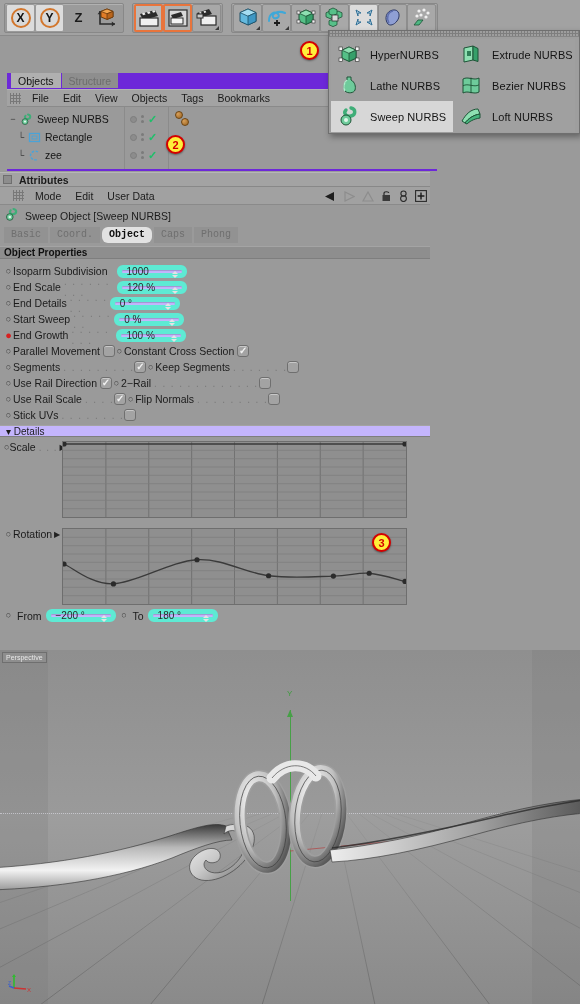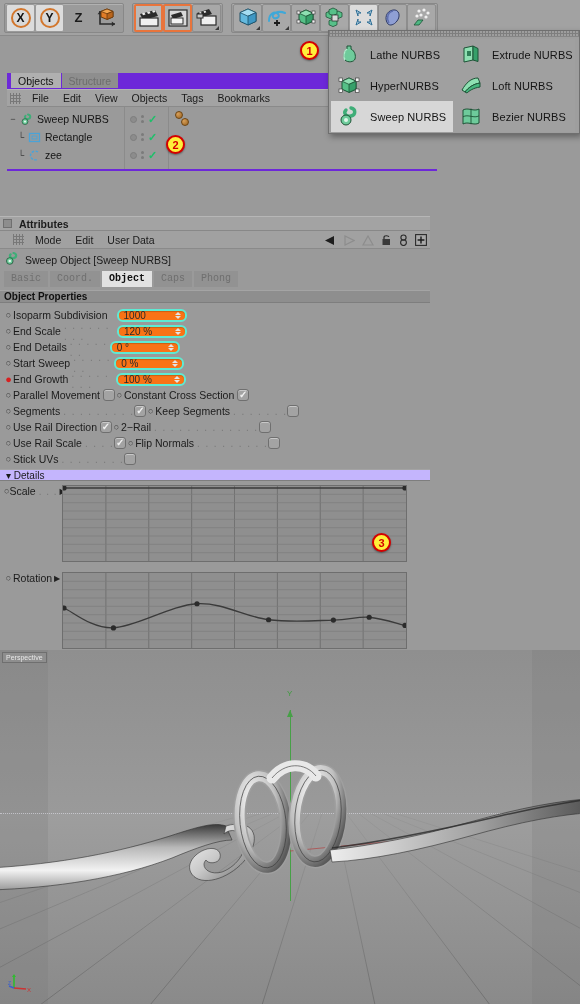--- a/index.html
+++ b/index.html
@@ -117,49 +117,48 @@
 
   
   .attr {
     position:absolute; left:0; top:172px; width:430px; height:477px;
     background:#9a9a9a;
   }
   .attr-title {
     display:flex; align-items:center; height:15px;
     background:#a3a3a3; border-top:1px solid #b6b6b6; border-bottom:1px solid #888;
     padding-left:3px;
-    margin-top:44px;
   }
   .sq { width:9px;height:9px;background:#8d8d8d;border:1px solid #6f6f6f; margin-right:7px;}
   .attr-title b { font-size:10.5px; }
   .attr-menu {
     display:flex; align-items:center; height:18px; background:#a1a1a1;
     border-bottom:1px solid #8a8a8a; padding-left:12px; position:relative;
   }
   .attr-menu span.mi { font-size:10.5px; padding:0 7px; }
   .attr-icons { position:absolute; right:3px; top:1px; display:flex; align-items:center; gap:7px; height:16px;}
   .obj-head { display:flex; align-items:center; height:21px; padding-left:4px; }
   .obj-head .ttl { font-size:10.5px; padding-left:6px; }
   .tabs { display:flex; height:16px; padding-left:4px; gap:2px; margin-top:1px;}
   .tab { font-size:10px; padding:1px 7px 0 7px; line-height:14px; color:#6f6f6f; background:#929292;font-family:Liberation Mono, monospace;}
-  .tab.on { background:#e2e2e2; color:#101010; font-weight:bold;}
+  .tab.on { background:#e2e2e2; color:#101010; font-weight:bold;border-radius:6px;}
   .secbar {
     height:13px; background:#8e8e8e; border-top:1px solid #a4a4a4; border-bottom:1px solid #7e7e7e;
     font-size:10px; font-weight:bold; color:#101010; padding-left:4px; line-height:12px; margin-top:3px;
   }
 
   
   .props { padding:4px 0 0 4px; }
   .prow { display:flex; align-items:center; height:16px; }
   .bullet { width:9px; text-align:center; font-size:9px; color:#3e3e3e; line-height:1;}
   .bullet.red { color:#d82020; font-size:11px; }
   .plabel { font-size:10.5px; white-space:nowrap; }
   .dots { flex:0 0 auto; color:#7a7a7a; font-size:10px; letter-spacing:1.4px; padding-left:3px; overflow:hidden;}
   .numfield {
-    width:70px; height:13px; background:#f97316; border:2px solid #5eead4;
+    width:70px; height:13px; background:#c4b5fd; border:5px solid #5eead4;
     border-radius:6px; display:flex; align-items:center; position:relative;
     box-shadow: inset 0 1px 1px rgba(0,0,0,.18);
   }
   .numfield span { font-size:10px; padding-left:5px; color:#2a2a2a;}
   .spin { position:absolute; right:4px; top:1px; display:flex; flex-direction:column; gap:1px; line-height:0;}
   .spin i { display:block; width:0;height:0; border-left:3px solid transparent;border-right:3px solid transparent;}
   .spin i.up { border-bottom:3px solid #e4e4e4;}
   .spin i.dn { border-top:3px solid #e4e4e4;}
   .cbox {
     width:12px;height:12px;border-radius:3px;background:#a3a3a3;
@@ -354,45 +353,45 @@
         </svg>
       </div>
     </div>
   </div>
 
   <div class="palette">
     <div class="pal-grip"></div>
     <div class="pal-cols">
 
       <div class="pal-col">
-        <div class="pal-item">
-          <span class="pal-ico">
-            <svg width="24" height="23" viewBox="0 0 24 23">
-              <path d="M10 3 h4 v3 c4 2 5 7 4 10 c-1 3 -7 4 -10 1 c-2 -3 -1 -9 2 -11 z" fill="#6ecb9b" stroke="#1d5336" stroke-width="1"></path>
-              <path d="M10 6 c-3 2 -4 8 -2 11" stroke="#aeeccb" stroke-width="1.4" fill="none"></path>
-            </svg>
-          </span>
-          <span class="pal-label">Lathe NURBS</span>
-        </div>
         <div class="pal-item">
           <span class="pal-ico">
             <svg width="24" height="23" viewBox="0 0 24 23">
               <path d="M12 4 l7 3.2 v8 l-7 3.2 l-7 -3.2 v-8 z" fill="#55c087" stroke="#1d5336" stroke-width="1"></path>
               <path d="M12 4 l7 3.2 l-7 3.2 l-7 -3.2 z" fill="#8ee0b2" stroke="#1d5336" stroke-width="0.8"></path>
               <path d="M12 10.4 v8 l7 -3.2 v-8 z" fill="#36a06a" stroke="#1d5336" stroke-width="0.8"></path>
               <g fill="#f4f4f4" stroke="#333" stroke-width="0.6">
                 <rect x="2" y="4" width="3.4" height="3.4"></rect>
                   <rect x="18.6" y="4" width="3.4" height="3.4"></rect>
                 <rect x="2" y="15" width="3.4" height="3.4"></rect>
                   <rect x="18.6" y="15" width="3.4" height="3.4"></rect>
               </g>
             </svg>
           </span>
           <span class="pal-label">HyperNURBS</span>
         </div>
+        <div class="pal-item">
+          <span class="pal-ico">
+            <svg width="24" height="23" viewBox="0 0 24 23">
+              <path d="M10 3 h4 v3 c4 2 5 7 4 10 c-1 3 -7 4 -10 1 c-2 -3 -1 -9 2 -11 z" fill="#6ecb9b" stroke="#1d5336" stroke-width="1"></path>
+              <path d="M10 6 c-3 2 -4 8 -2 11" stroke="#aeeccb" stroke-width="1.4" fill="none"></path>
+            </svg>
+          </span>
+          <span class="pal-label">Lathe NURBS</span>
+        </div>
         <div class="pal-item active">
           <span class="pal-ico">
             <svg width="24" height="23" viewBox="0 0 24 23">
               <path d="M14 3 C19 4, 19 10, 14 11 C9 12, 6 8, 9 5" stroke="#3fae78" stroke-width="3.4" fill="none" stroke-linecap="round"></path>
               <circle cx="9" cy="15" r="5" fill="#6ecb9b" stroke="#1d5336" stroke-width="1"></circle>
               <circle cx="9" cy="15" r="2" fill="#dff6e9"></circle>
             </svg>
           </span>
           <span class="pal-label">Sweep NURBS</span>
         </div>
@@ -405,34 +404,34 @@
               <path d="M5 5 l9 -2 v14 l-9 2 z" fill="#8ee0b2" stroke="#1d5336" stroke-width="1"></path>
               <path d="M14 3 l5 2.5 v13 l-5 -1.5 z" fill="#36a06a" stroke="#1d5336" stroke-width="1"></path>
               <path d="M8 8 h4 v5 h-4 z" fill="#2f7f57"></path>
             </svg>
           </span>
           <span class="pal-label">Extrude NURBS</span>
         </div>
         <div class="pal-item">
           <span class="pal-ico">
             <svg width="24" height="23" viewBox="0 0 24 23">
+              <path d="M4 5 C9 2, 15 7, 20 4 l0 14 C15 21, 9 16, 4 19 z" fill="#6ecb9b" stroke="#1d5336" stroke-width="1"></path>
+              <path d="M12 3.6 l0 15.6 M4 11.8 C9 8.8, 15 13.8, 20 10.8" stroke="#1d5336" stroke-width="0.9" fill="none"></path>
+            </svg>
+          </span>
+          <span class="pal-label">Bezier NURBS</span>
+        </div>
+        <div class="pal-item">
+          <span class="pal-ico">
+            <svg width="24" height="23" viewBox="0 0 24 23">
               <path d="M3 16 C7 9, 12 4, 19 4 l2 5 C14 10, 9 14, 6 18 z" fill="#8ee0b2" stroke="#1d5336" stroke-width="1"></path>
               <path d="M6 18 C9 14, 14 10, 21 9 l0 4 C14 14, 10 17, 8 19 z" fill="#45b37c" stroke="#1d5336" stroke-width="1"></path>
             </svg>
           </span>
           <span class="pal-label">Loft NURBS</span>
-        </div>
-        <div class="pal-item">
-          <span class="pal-ico">
-            <svg width="24" height="23" viewBox="0 0 24 23">
-              <path d="M4 5 C9 2, 15 7, 20 4 l0 14 C15 21, 9 16, 4 19 z" fill="#6ecb9b" stroke="#1d5336" stroke-width="1"></path>
-              <path d="M12 3.6 l0 15.6 M4 11.8 C9 8.8, 15 13.8, 20 10.8" stroke="#1d5336" stroke-width="0.9" fill="none"></path>
-            </svg>
-          </span>
-          <span class="pal-label">Bezier NURBS</span>
         </div>
       </div>
     </div>
   </div>
 
   <div class="om">
     <div class="om-tabs">
       <div class="om-tab on">Objects</div>
       <div class="om-tab off">Structure</div>
     </div>

